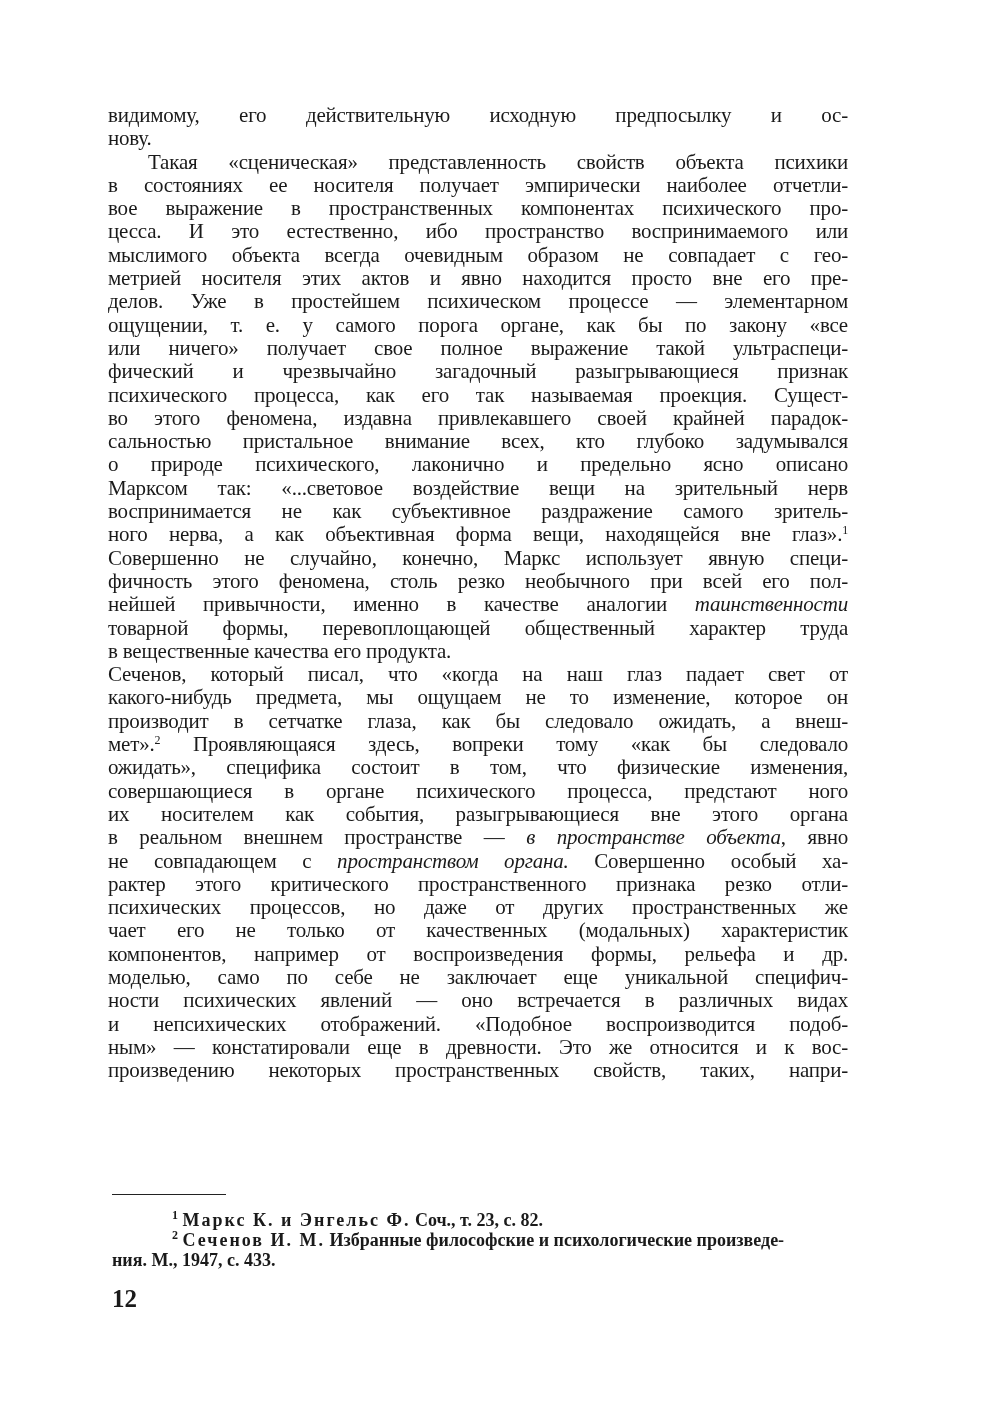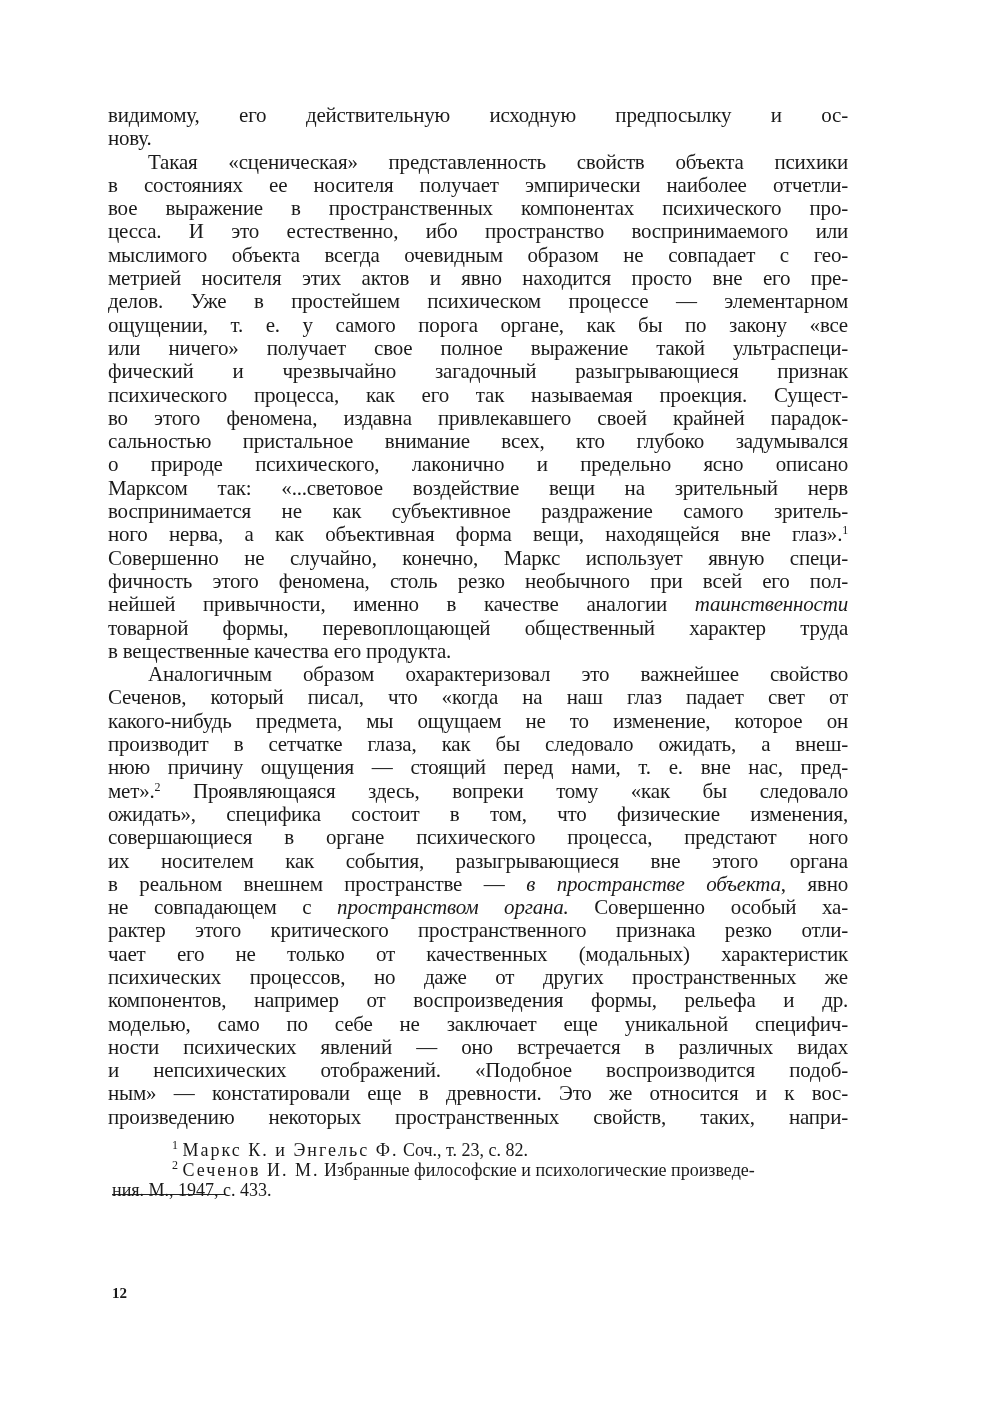--- a/index.html
+++ b/index.html
@@ -16,25 +16,25 @@
     font-size: 21px; white-space: nowrap;
     text-align: justify; text-align-last: justify;
     letter-spacing: -0.2px;
     transform-origin: left center;
   }
   .line.indent { padding-left: 40px; }
   .line.last { text-align-last: left; }
   .line i { font-style: italic; }
   sup { font-size: 12px; line-height: 0; vertical-align: 7px; }
   .fn-rule { position: absolute; left: 112px; top: 1194px; width: 114px; height: 0; border-top: 1.5px solid #222; }
-  .footnotes { position: absolute; left: 112px; top: 1140px; width: 740px; font-size: 18px; line-height: 20px; }
+  .footnotes { position: absolute; left: 112px; top: 1210px; width: 740px; font-size: 18px; line-height: 20px; font-weight: bold; }
   .fn { display: block; white-space: nowrap; }
   .fn.indent { padding-left: 60px; }
   .fn .spaced { letter-spacing: 2px; }
-  .page-num { position: absolute; left: 112px; top: 1285px; font-size: 15px; font-weight: bold; }
+  .page-num { position: absolute; left: 112px; top: 1285px; font-size: 25px; font-weight: bold; }
 </style>
 </head>
 <body>
 
 <div class="page">
   <div class="body-text" id="body-text">
       <span class="line"><span>видимому, его действительную исходную предпосылку и ос-</span></span>
       <span class="line last"><span>нову.</span></span>
       <span class="line indent"><span>Такая «сценическая» представленность свойств объекта психики</span></span>
       <span class="line"><span>в состояниях ее носителя получает эмпирически наиболее отчетли-</span></span>
@@ -51,34 +51,32 @@
       <span class="line"><span>сальностью пристальное внимание всех, кто глубоко задумывался</span></span>
       <span class="line"><span>о природе психического, лаконично и предельно ясно описано</span></span>
       <span class="line"><span>Марксом так: «...световое воздействие вещи на зрительный нерв</span></span>
       <span class="line"><span>воспринимается не как субъективное раздражение самого зритель-</span></span>
       <span class="line"><span>ного нерва, а как объективная форма вещи, находящейся вне глаз».</span><sup>1</sup></span>
       <span class="line"><span>Совершенно не случайно, конечно, Маркс использует явную специ-</span></span>
       <span class="line"><span>фичность этого феномена, столь резко необычного при всей его пол-</span></span>
       <span class="line"><span>нейшей привычности, именно в качестве аналогии </span><i>таинственности</i></span>
       <span class="line"><span>товарной формы, перевоплощающей общественный характер труда</span></span>
       <span class="line last"><span>в вещественные качества его продукта.</span></span>
-      <span class="line indent"><span>Аналогичным образом охарактеризовал это важнейшее свойство</span></span>
       <span class="line"><span>Сеченов, который писал, что «когда на наш глаз падает свет от</span></span>
       <span class="line"><span>какого-нибудь предмета, мы ощущаем не то изменение, которое он</span></span>
       <span class="line"><span>производит в сетчатке глаза, как бы следовало ожидать, а внеш-</span></span>
-      <span class="line"><span>нюю причину ощущения — стоящий перед нами, т. е. вне нас, пред-</span></span>
       <span class="line"><span>мет».</span><sup>2</sup><span> Проявляющаяся здесь, вопреки тому «как бы следовало</span></span>
       <span class="line"><span>ожидать», специфика состоит в том, что физические изменения,</span></span>
       <span class="line"><span>совершающиеся в органе психического процесса, предстают ного</span></span>
       <span class="line"><span>их носителем как события, разыгрывающиеся вне этого органа</span></span>
       <span class="line"><span>в реальном внешнем пространстве — </span><i>в пространстве объекта</i><span>, явно</span></span>
       <span class="line"><span>не совпадающем с </span><i>пространством органа.</i><span> Совершенно особый ха-</span></span>
       <span class="line"><span>рактер этого критического пространственного признака резко отли-</span></span>
+      <span class="line"><span>психических процессов, но даже от других пространственных же</span></span>
       <span class="line"><span>чает его не только от качественных (модальных) характеристик</span></span>
-      <span class="line"><span>психических процессов, но даже от других пространственных же</span></span>
       <span class="line"><span>компонентов, например от воспроизведения формы, рельефа и др.</span></span>
       <span class="line"><span>моделью, само по себе не заключает еще уникальной специфич-</span></span>
       <span class="line"><span>ности психических явлений — оно встречается в различных видах</span></span>
       <span class="line"><span>и непсихических отображений. «Подобное воспроизводится подоб-</span></span>
       <span class="line"><span>ным» — констатировали еще в древности. Это же относится и к вос-</span></span>
       <span class="line"><span>произведению некоторых пространственных свойств, таких, напри-</span></span>
     </div>
 
   <div class="fn-rule"></div>
 

